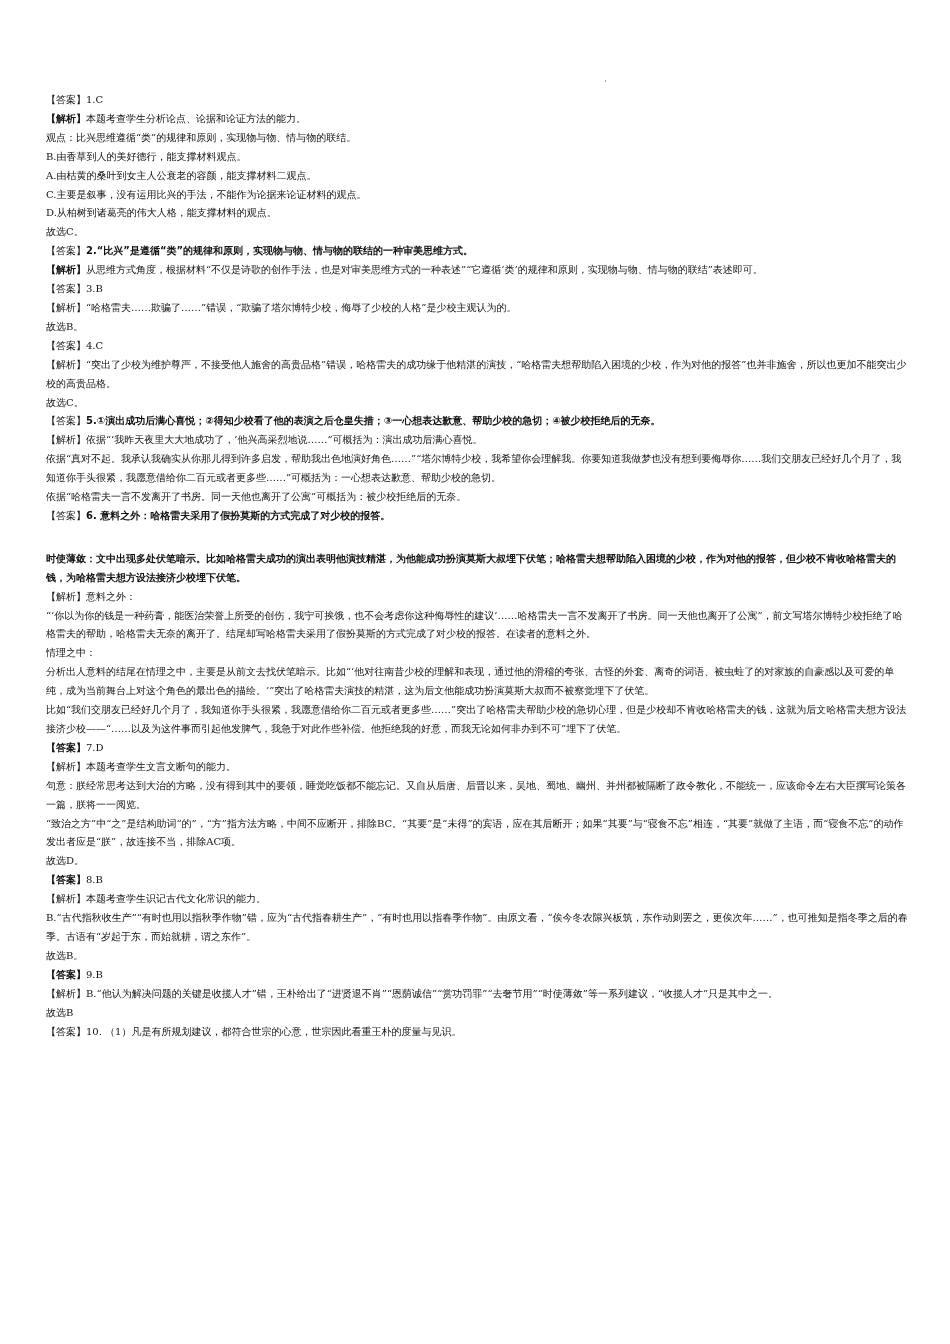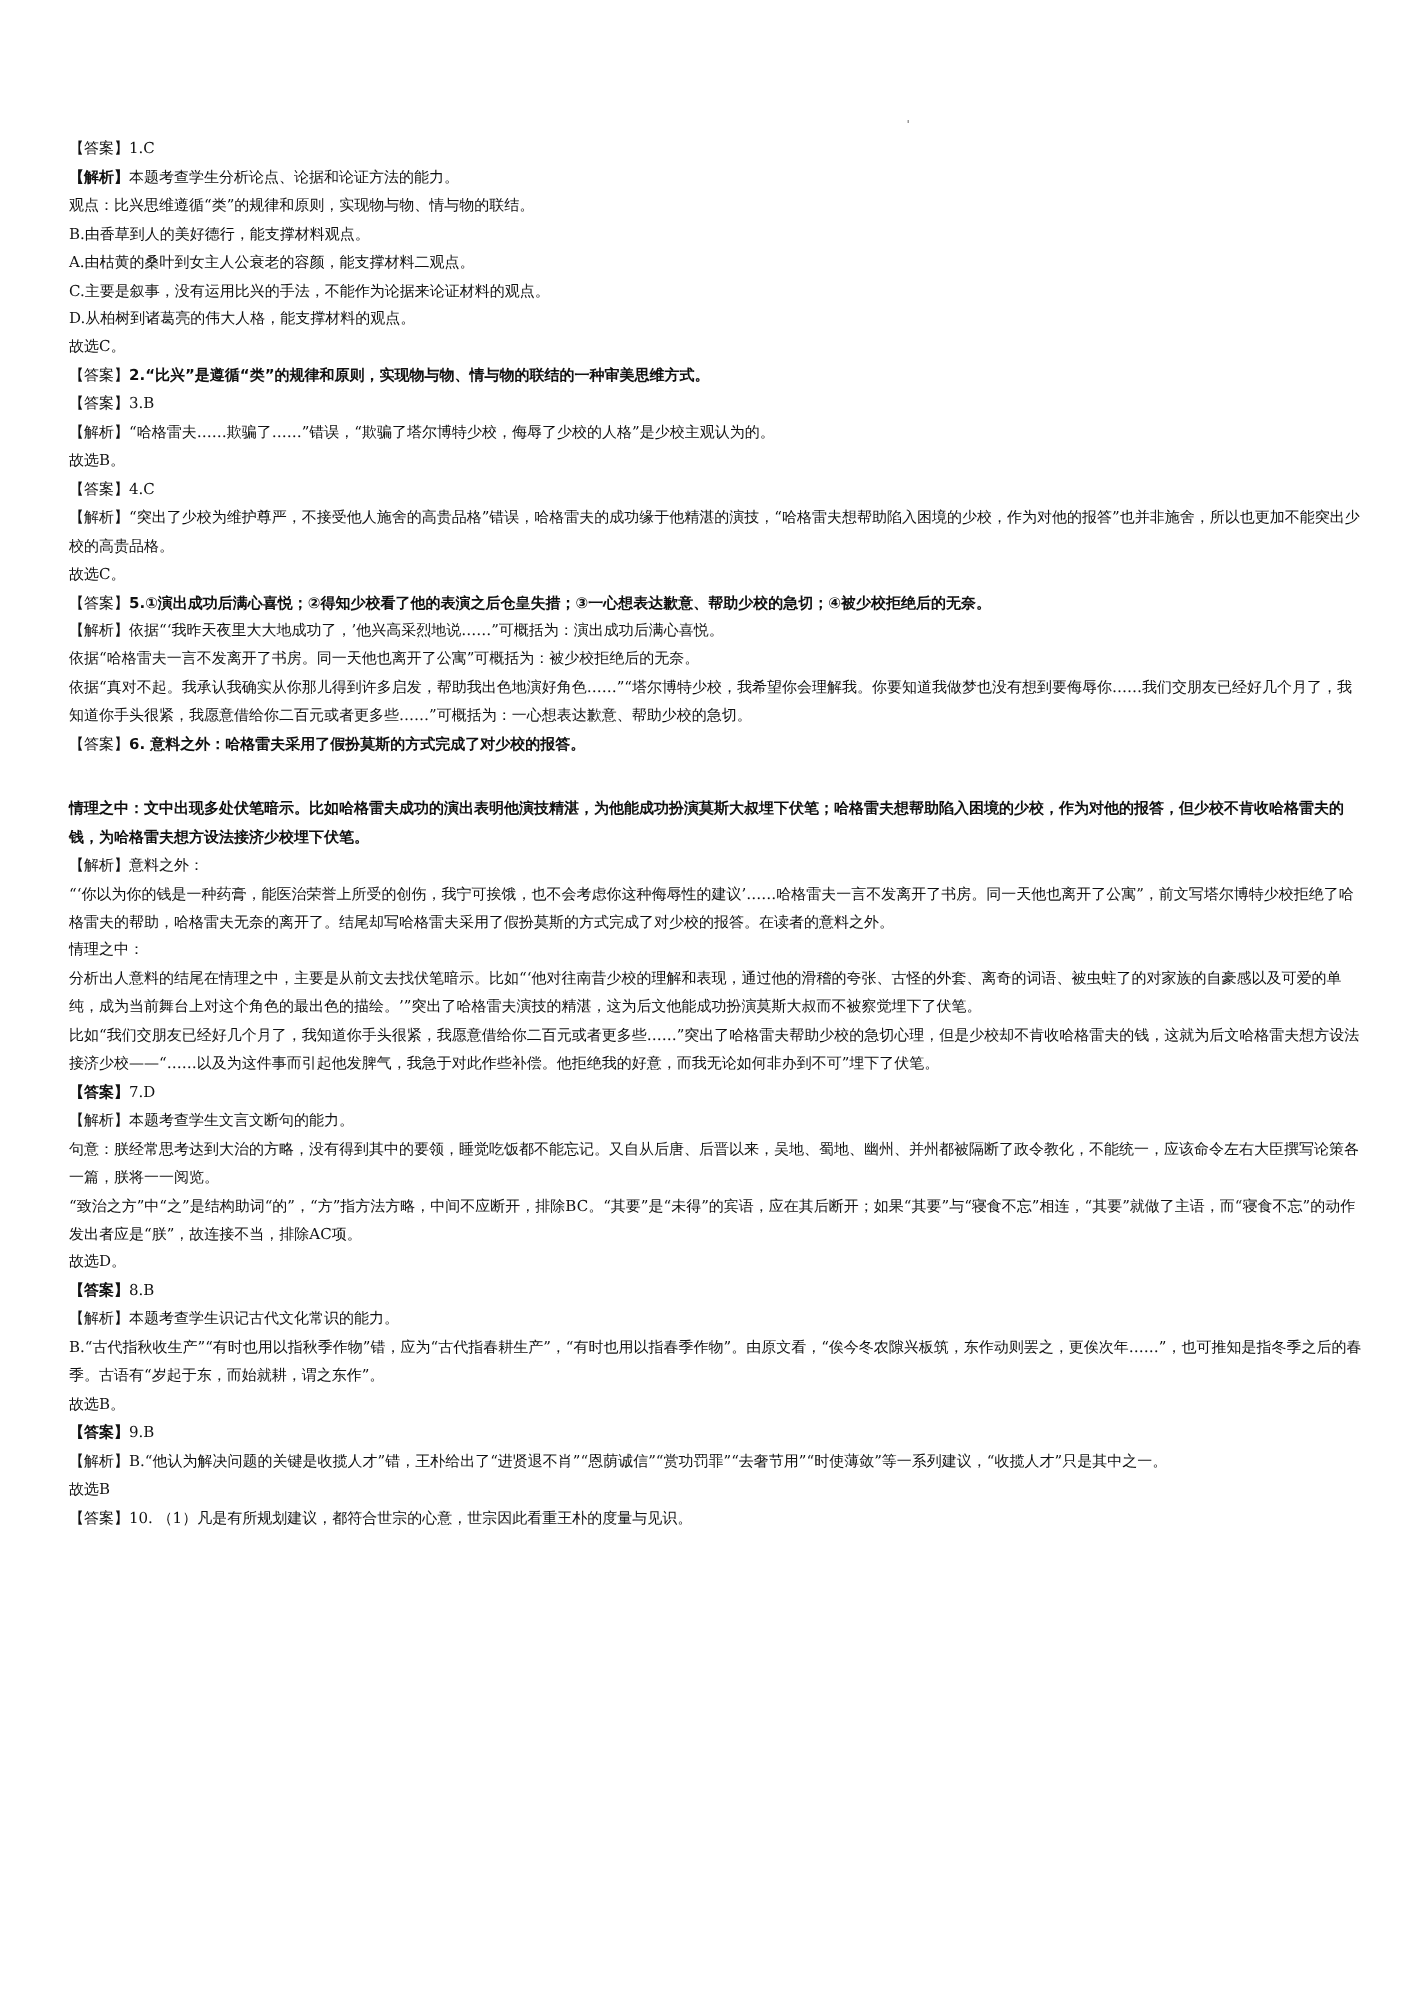--- a/index.html
+++ b/index.html
@@ -22,36 +22,37 @@
   <div class="line"><span class="lbl">【答案】</span><span>1.C</span></div>
   <div class="line"><span class="lbl bold">【解析】</span><span>本题考查学生分析论点、论据和论证方法的能力。</span></div>
   <div class="line">观点：比兴思维遵循“类”的规律和原则，实现物与物、情与物的联结。</div>
   <div class="line">B.由香草到人的美好德行，能支撑材料观点。</div>
   <div class="line">A.由枯黄的桑叶到女主人公衰老的容颜，能支撑材料二观点。</div>
   <div class="line">C.主要是叙事，没有运用比兴的手法，不能作为论据来论证材料的观点。</div>
   <div class="line">D.从柏树到诸葛亮的伟大人格，能支撑材料的观点。</div>
   <div class="line">故选C。</div>
 
   <div class="line"><span class="lbl">【答案】</span><span class="b">2.“比兴”是遵循“类”的规律和原则，实现物与物、情与物的联结的一种审美思维方式。</span></div>
+  <div class="line"><span class="lbl bold">【解析】</span><span>从思维方式角度，根据材料“不仅是诗歌的创作手法，也是对审美思维方式的一种表述”“它遵循‘类’的规律和原则，实现物与物、情与物的联结”表述即可。</span></div>
 
   <div class="line"><span class="lbl">【答案】</span><span>3.B</span></div>
   <div class="line"><span class="lbl">【解析】</span><span>“哈格雷夫……欺骗了……”错误，“欺骗了塔尔博特少校，侮辱了少校的人格”是少校主观认为的。</span></div>
   <div class="line">故选B。</div>
 
   <div class="line"><span class="lbl">【答案】</span><span>4.C</span></div>
   <div class="line"><span class="lbl">【解析】</span><span>“突出了少校为维护尊严，不接受他人施舍的高贵品格”错误，哈格雷夫的成功缘于他精湛的演技，“哈格雷夫想帮助陷入困境的少校，作为对他的报答”也并非施舍，所以也更加不能突出少校的高贵品格。</span></div>
   <div class="line">故选C。</div>
 
   <div class="line"><span class="lbl">【答案】</span><span class="b">5.①演出成功后满心喜悦；②得知少校看了他的表演之后仓皇失措；③一心想表达歉意、帮助少校的急切；④被少校拒绝后的无奈。</span></div>
   <div class="line"><span class="lbl">【解析】</span><span>依据“‘我昨天夜里大大地成功了，’他兴高采烈地说……”可概括为：演出成功后满心喜悦。</span></div>
+  <div class="line">依据“真对不起。我承认我确实从你那儿得到许多启发，帮助我出色地演好角色……”“塔尔博特少校，我希望你会理解我。你要知道我做梦也没有想到要侮辱你……我们交朋友已经好几个月了，我知道你手头很紧，我愿意借给你二百元或者更多些……”可概括为：一心想表达歉意、帮助少校的急切。</div>
   <div class="line">依据“哈格雷夫一言不发离开了书房。同一天他也离开了公寓”可概括为：被少校拒绝后的无奈。</div>
-  <div class="line">依据“真对不起。我承认我确实从你那儿得到许多启发，帮助我出色地演好角色……”“塔尔博特少校，我希望你会理解我。你要知道我做梦也没有想到要侮辱你……我们交朋友已经好几个月了，我知道你手头很紧，我愿意借给你二百元或者更多些……”可概括为：一心想表达歉意、帮助少校的急切。</div>
 
   <div class="line"><span class="lbl">【答案】</span><span class="b">6. 意料之外：哈格雷夫采用了假扮莫斯的方式完成了对少校的报答。</span></div>
-  <div class="line b">情理之中：文中出现多处伏笔暗示。比如哈格雷夫成功的演出表明他演技精湛，为他能成功扮演莫斯大叔埋下伏笔；哈格雷夫想帮助陷入困境的少校，作为对他的报答，但少校不肯收哈格雷夫的钱，为哈格雷夫想方设法接济少校埋下伏笔。</div>
+  <div class="line b">时使薄敛：文中出现多处伏笔暗示。比如哈格雷夫成功的演出表明他演技精湛，为他能成功扮演莫斯大叔埋下伏笔；哈格雷夫想帮助陷入困境的少校，作为对他的报答，但少校不肯收哈格雷夫的钱，为哈格雷夫想方设法接济少校埋下伏笔。</div>
   <div class="line"><span class="lbl">【解析】</span><span>意料之外：</span></div>
   <div class="line">“‘你以为你的钱是一种药膏，能医治荣誉上所受的创伤，我宁可挨饿，也不会考虑你这种侮辱性的建议’……哈格雷夫一言不发离开了书房。同一天他也离开了公寓”，前文写塔尔博特少校拒绝了哈格雷夫的帮助，哈格雷夫无奈的离开了。结尾却写哈格雷夫采用了假扮莫斯的方式完成了对少校的报答。在读者的意料之外。</div>
   <div class="line">情理之中：</div>
   <div class="line">分析出人意料的结尾在情理之中，主要是从前文去找伏笔暗示。比如“‘他对往南昔少校的理解和表现，通过他的滑稽的夸张、古怪的外套、离奇的词语、被虫蛀了的对家族的自豪感以及可爱的单纯，成为当前舞台上对这个角色的最出色的描绘。’”突出了哈格雷夫演技的精湛，这为后文他能成功扮演莫斯大叔而不被察觉埋下了伏笔。</div>
   <div class="line">比如“我们交朋友已经好几个月了，我知道你手头很紧，我愿意借给你二百元或者更多些……”突出了哈格雷夫帮助少校的急切心理，但是少校却不肯收哈格雷夫的钱，这就为后文哈格雷夫想方设法接济少校——“……以及为这件事而引起他发脾气，我急于对此作些补偿。他拒绝我的好意，而我无论如何非办到不可”埋下了伏笔。</div>
 
   <div class="line"><span class="lbl bold">【答案】</span><span>7.D</span></div>
   <div class="line"><span class="lbl">【解析】</span><span>本题考查学生文言文断句的能力。</span></div>
   <div class="line">句意：朕经常思考达到大治的方略，没有得到其中的要领，睡觉吃饭都不能忘记。又自从后唐、后晋以来，吴地、蜀地、幽州、并州都被隔断了政令教化，不能统一，应该命令左右大臣撰写论策各一篇，朕将一一阅览。</div>
   <div class="line">“致治之方”中“之”是结构助词“的”，“方”指方法方略，中间不应断开，排除BC。“其要”是“未得”的宾语，应在其后断开；如果“其要”与“寝食不忘”相连，“其要”就做了主语，而“寝食不忘”的动作发出者应是“朕”，故连接不当，排除AC项。</div>

